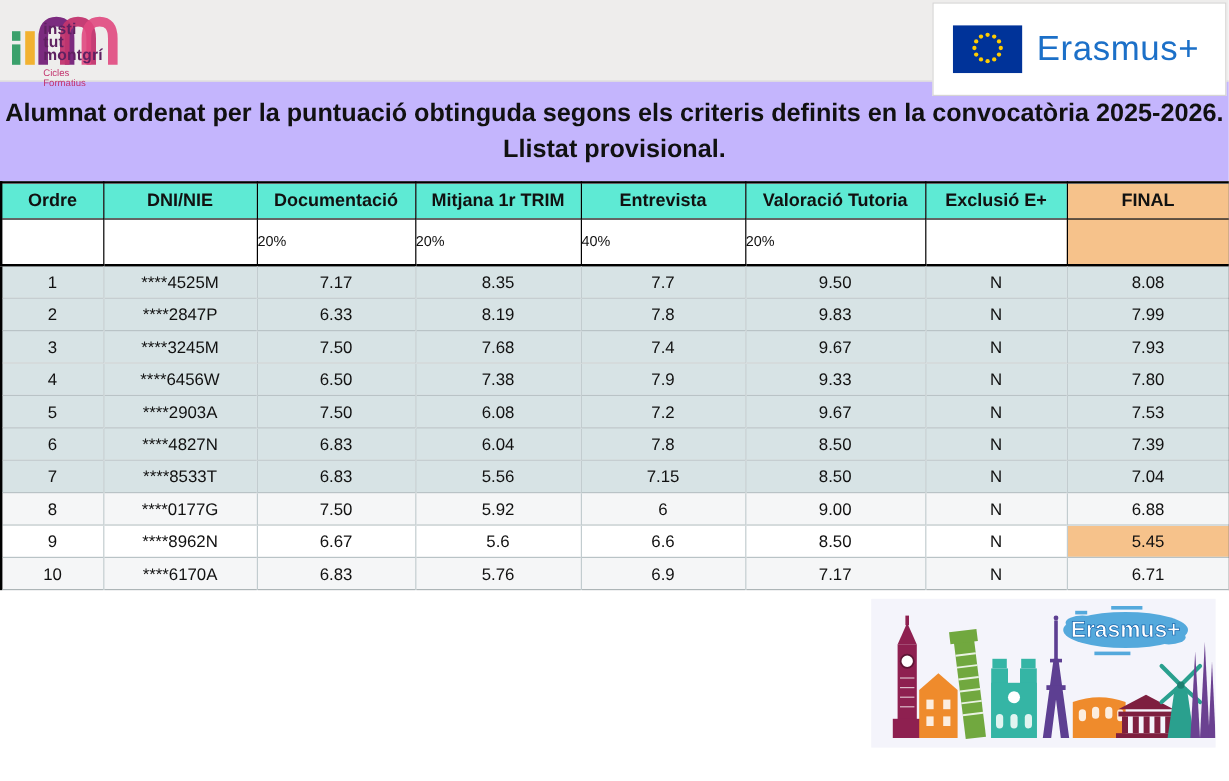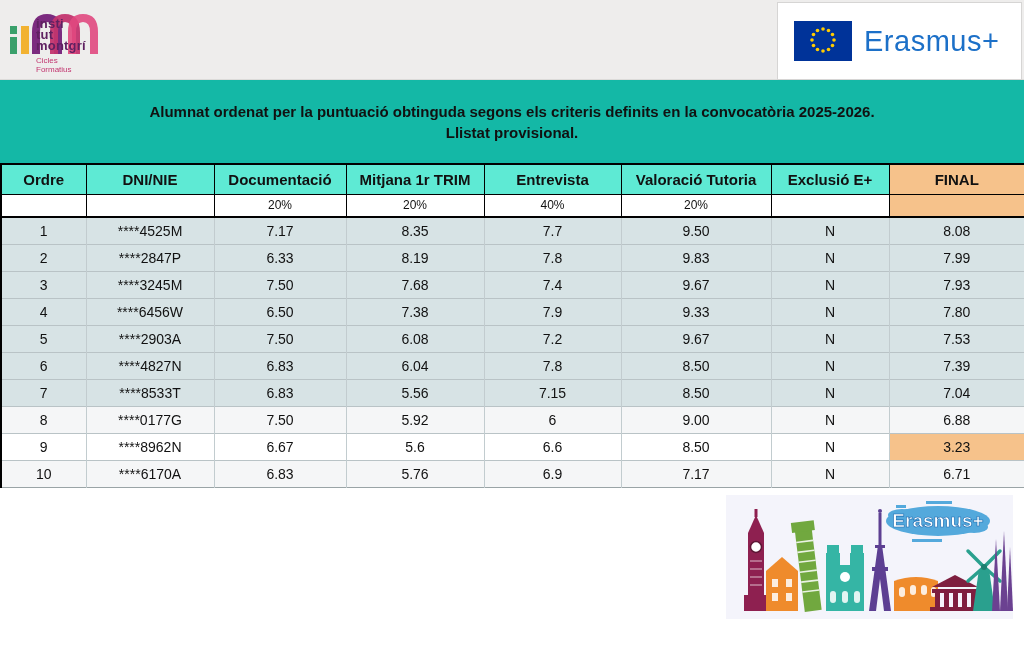--- a/index.html
+++ b/index.html
@@ -4,60 +4,60 @@
 <style>
   * { margin:0; padding:0; box-sizing:border-box; }
   html,body { width:1024px; height:651px; }
   body {
     font-family:"Liberation Sans", sans-serif;
     background:#ffffff; color:#111; overflow:hidden;
   }
   
   .top-area { background:#eeedec; }
   .logo-band {
-    height:80px; position:relative;
+    height:68px; position:relative;
     border-bottom:1px solid #dcdbd9;
   }
   .school-logo { position:absolute; left:6px; top:6px; width:120px; }
   .school-logo-arches { display:block; }
   .school-logo-text {
     position:absolute; left:30px; top:12px;
     font-weight:bold; color:#5f2161; font-size:13px; line-height:11px;
     letter-spacing:0.2px;
   }
   .school-logo-sub {
     position:absolute; left:30px; top:50px;
     color:#c2356f; font-size:8px; line-height:9px;
   }
   .erasmus-box {
     position:absolute; right:2px; top:2px; width:245px; height:78px;
     background:#ffffff; border:1px solid #d6d5d4;
     display:flex; align-items:center; gap:12px; padding-left:16px;
   }
   .erasmus-wordmark { font-size:29px; color:#1c70c8; letter-spacing:0.5px; }
   .title-band {
-    height:83px; background:#14b8a6;
+    height:83px; background:#c4b5fd;
     display:flex; flex-direction:column; justify-content:center;
-    text-align:center; font-weight:bold; font-size:15px; line-height:1.4;
+    text-align:center; font-weight:bold; font-size:21px; line-height:1.4;
     color:#111;
   }
   
   table.ranking {
     width:1024px; border-collapse:collapse; table-layout:fixed;
     border:2px solid #000; border-bottom:1px solid #9aa4a6;
     font-size:14px;
   }
   .ranking thead th {
     background:#5eead4; border:1px solid #000;
     font-weight:bold; font-size:15px; text-align:center;
     height:30px; padding:2px 4px; white-space:nowrap; overflow:hidden;
   }
   .ranking thead tr.weights td {
     background:#ffffff; border:1px solid #000; border-bottom:2px solid #000;
-    font-size:12px; font-weight:normal; text-align:center; height:23px;
+    font-size:12px; font-weight:normal; text-align:left; height:39px;
   }
   .ranking thead th.final, .ranking thead tr.weights td.final { background:#f6c28b; }
   .ranking tbody td {
     height:27px; padding:2px 9px;
     border-right:1px solid #c2cccf; border-top:1px solid #b9c3c6;
     background:#ffffff; white-space:nowrap; overflow:hidden;
   }
   .ranking tbody tr.hl td { background:#d7e3e5; }
   .ranking tbody tr:not(.hl):nth-child(even) td { background:#f5f6f7; }
   .ranking tbody td.final { background:#f6c28b; border-left:1px solid #000; border-right:1px solid #c2410c; }
@@ -240,21 +240,21 @@
         <td class="r final">6.88</td>
       </tr>
       <tr>
         <td class="c">9</td>
         <td class="l">****8962N</td>
         <td class="r">6.67</td>
         <td class="r">5.6</td>
         <td class="r">6.6</td>
         <td class="r">8.50</td>
         <td class="c">N</td>
-        <td class="r final">3.23</td>
+        <td class="r final">5.45</td>
       </tr>
       <tr>
         <td class="c">10</td>
         <td class="l">****6170A</td>
         <td class="r">6.83</td>
         <td class="r">5.76</td>
         <td class="r">6.9</td>
         <td class="r">7.17</td>
         <td class="c">N</td>
         <td class="r final">6.71</td>

